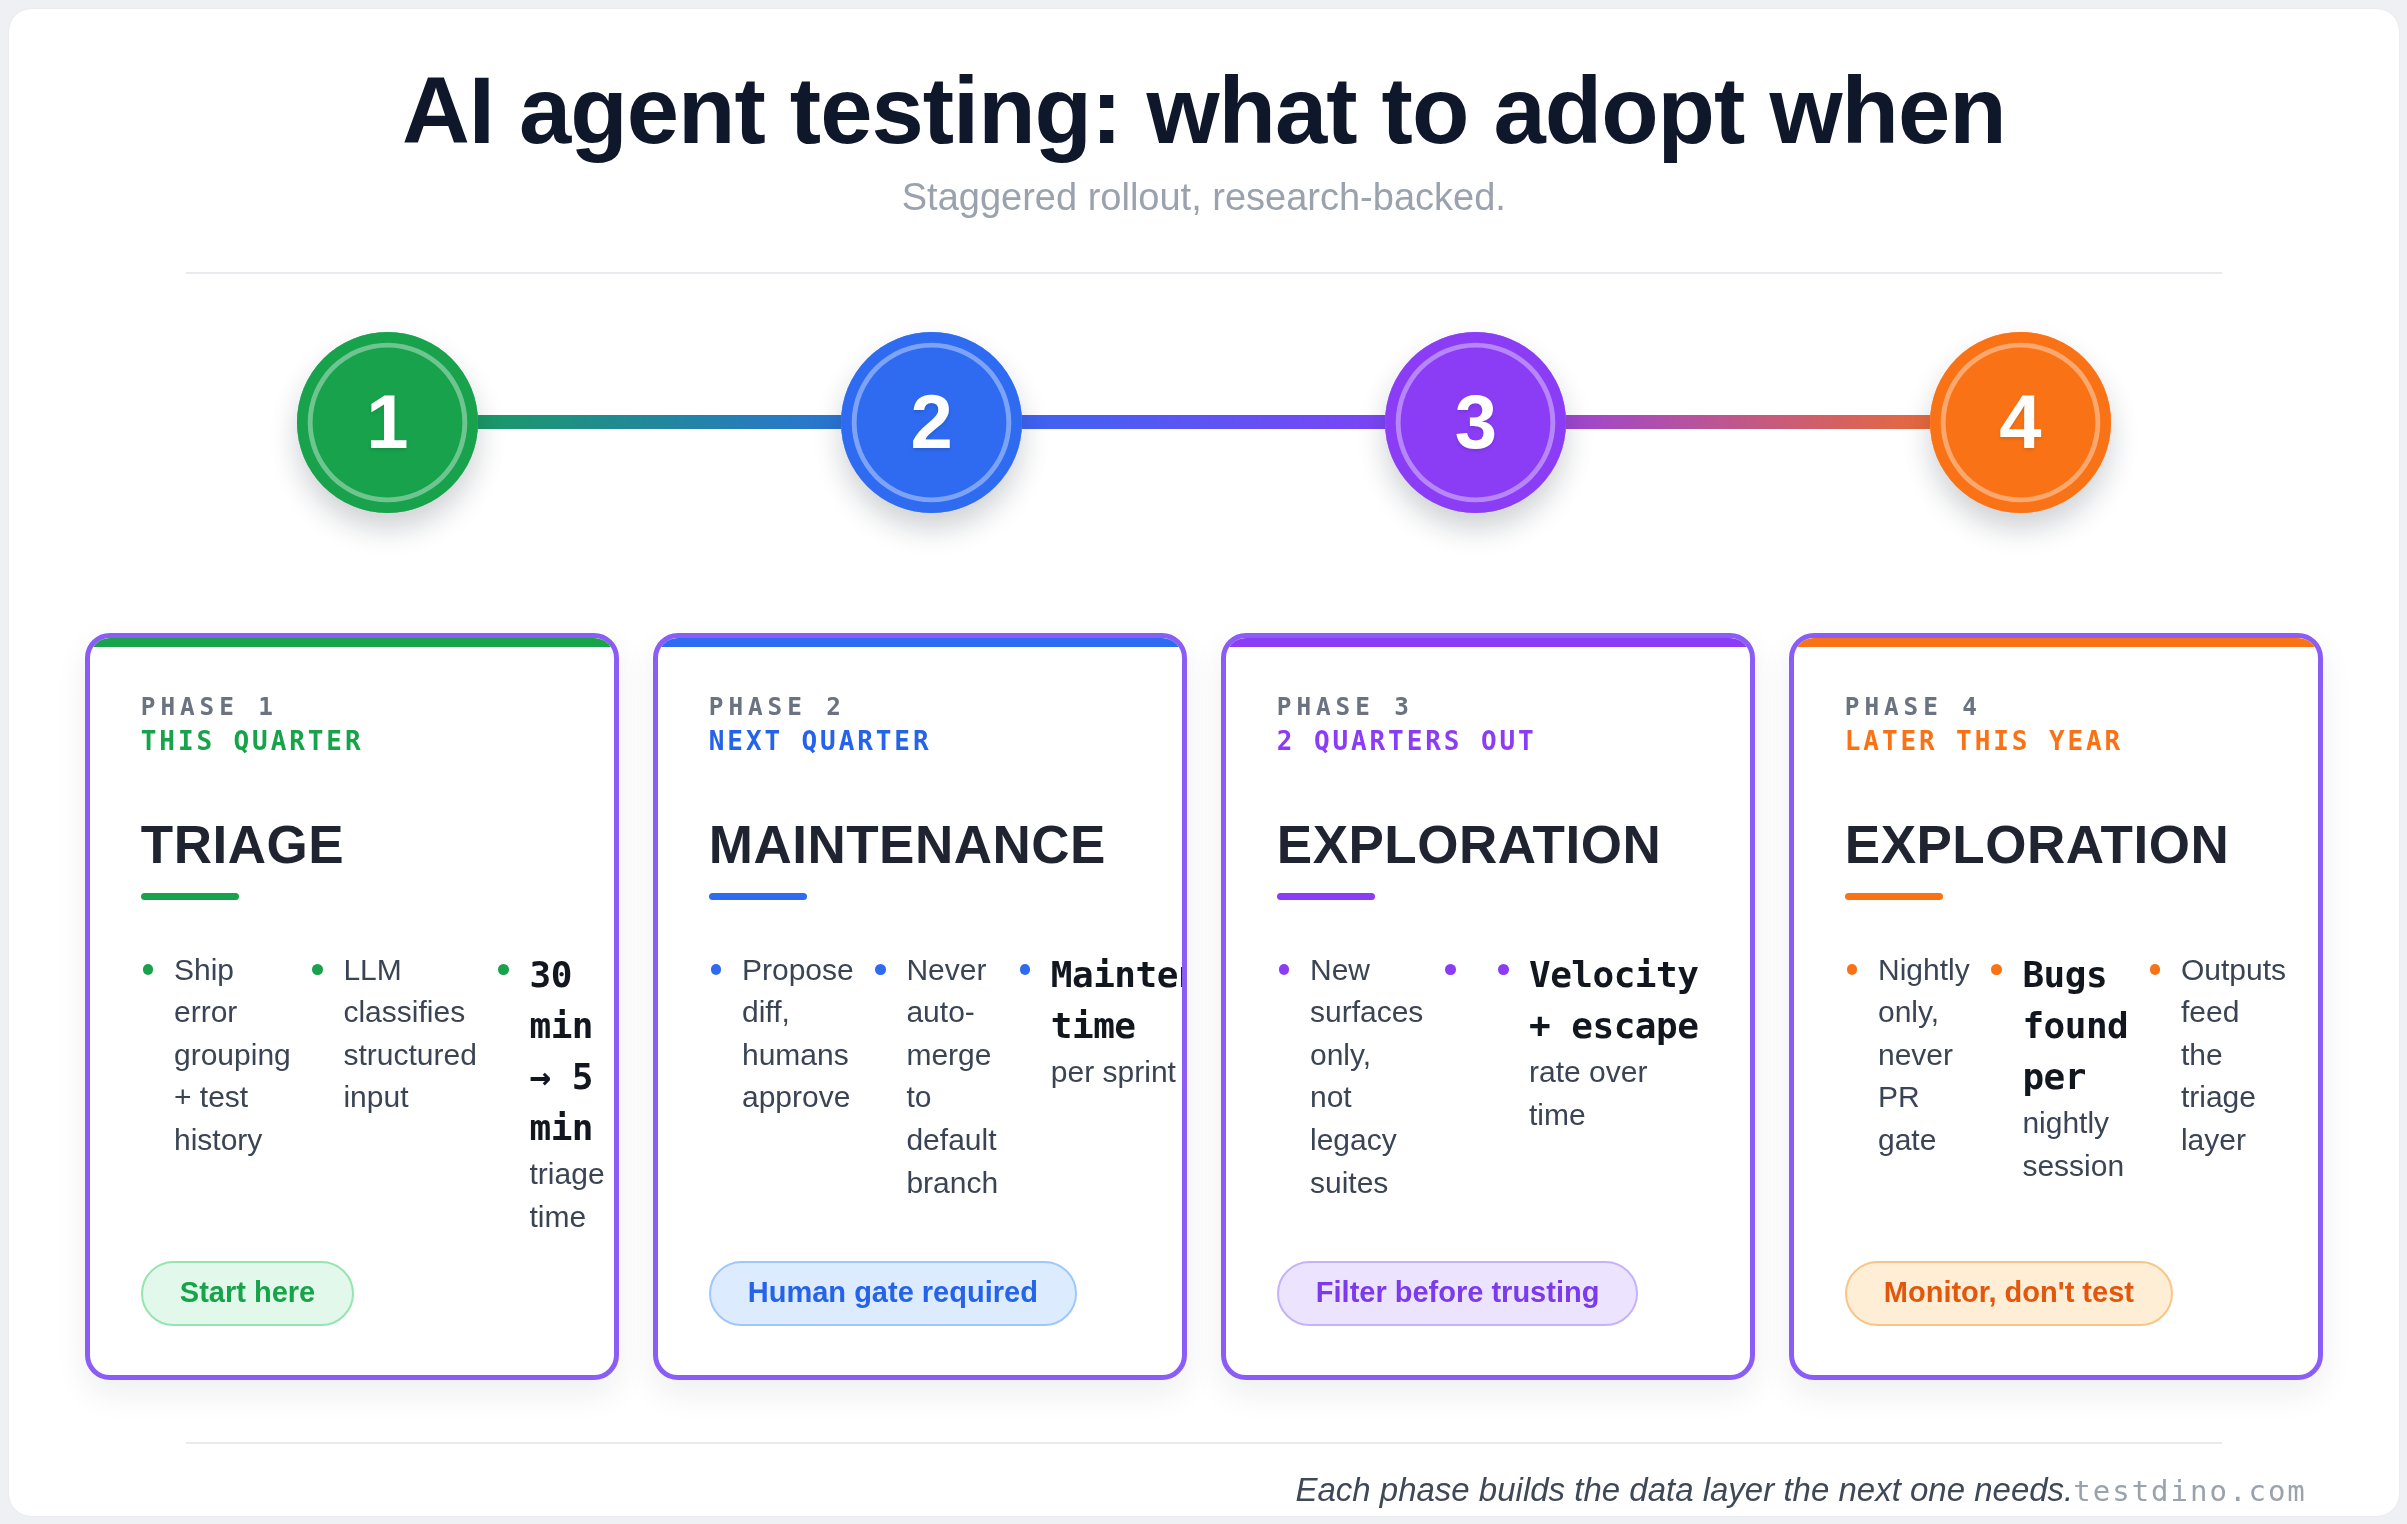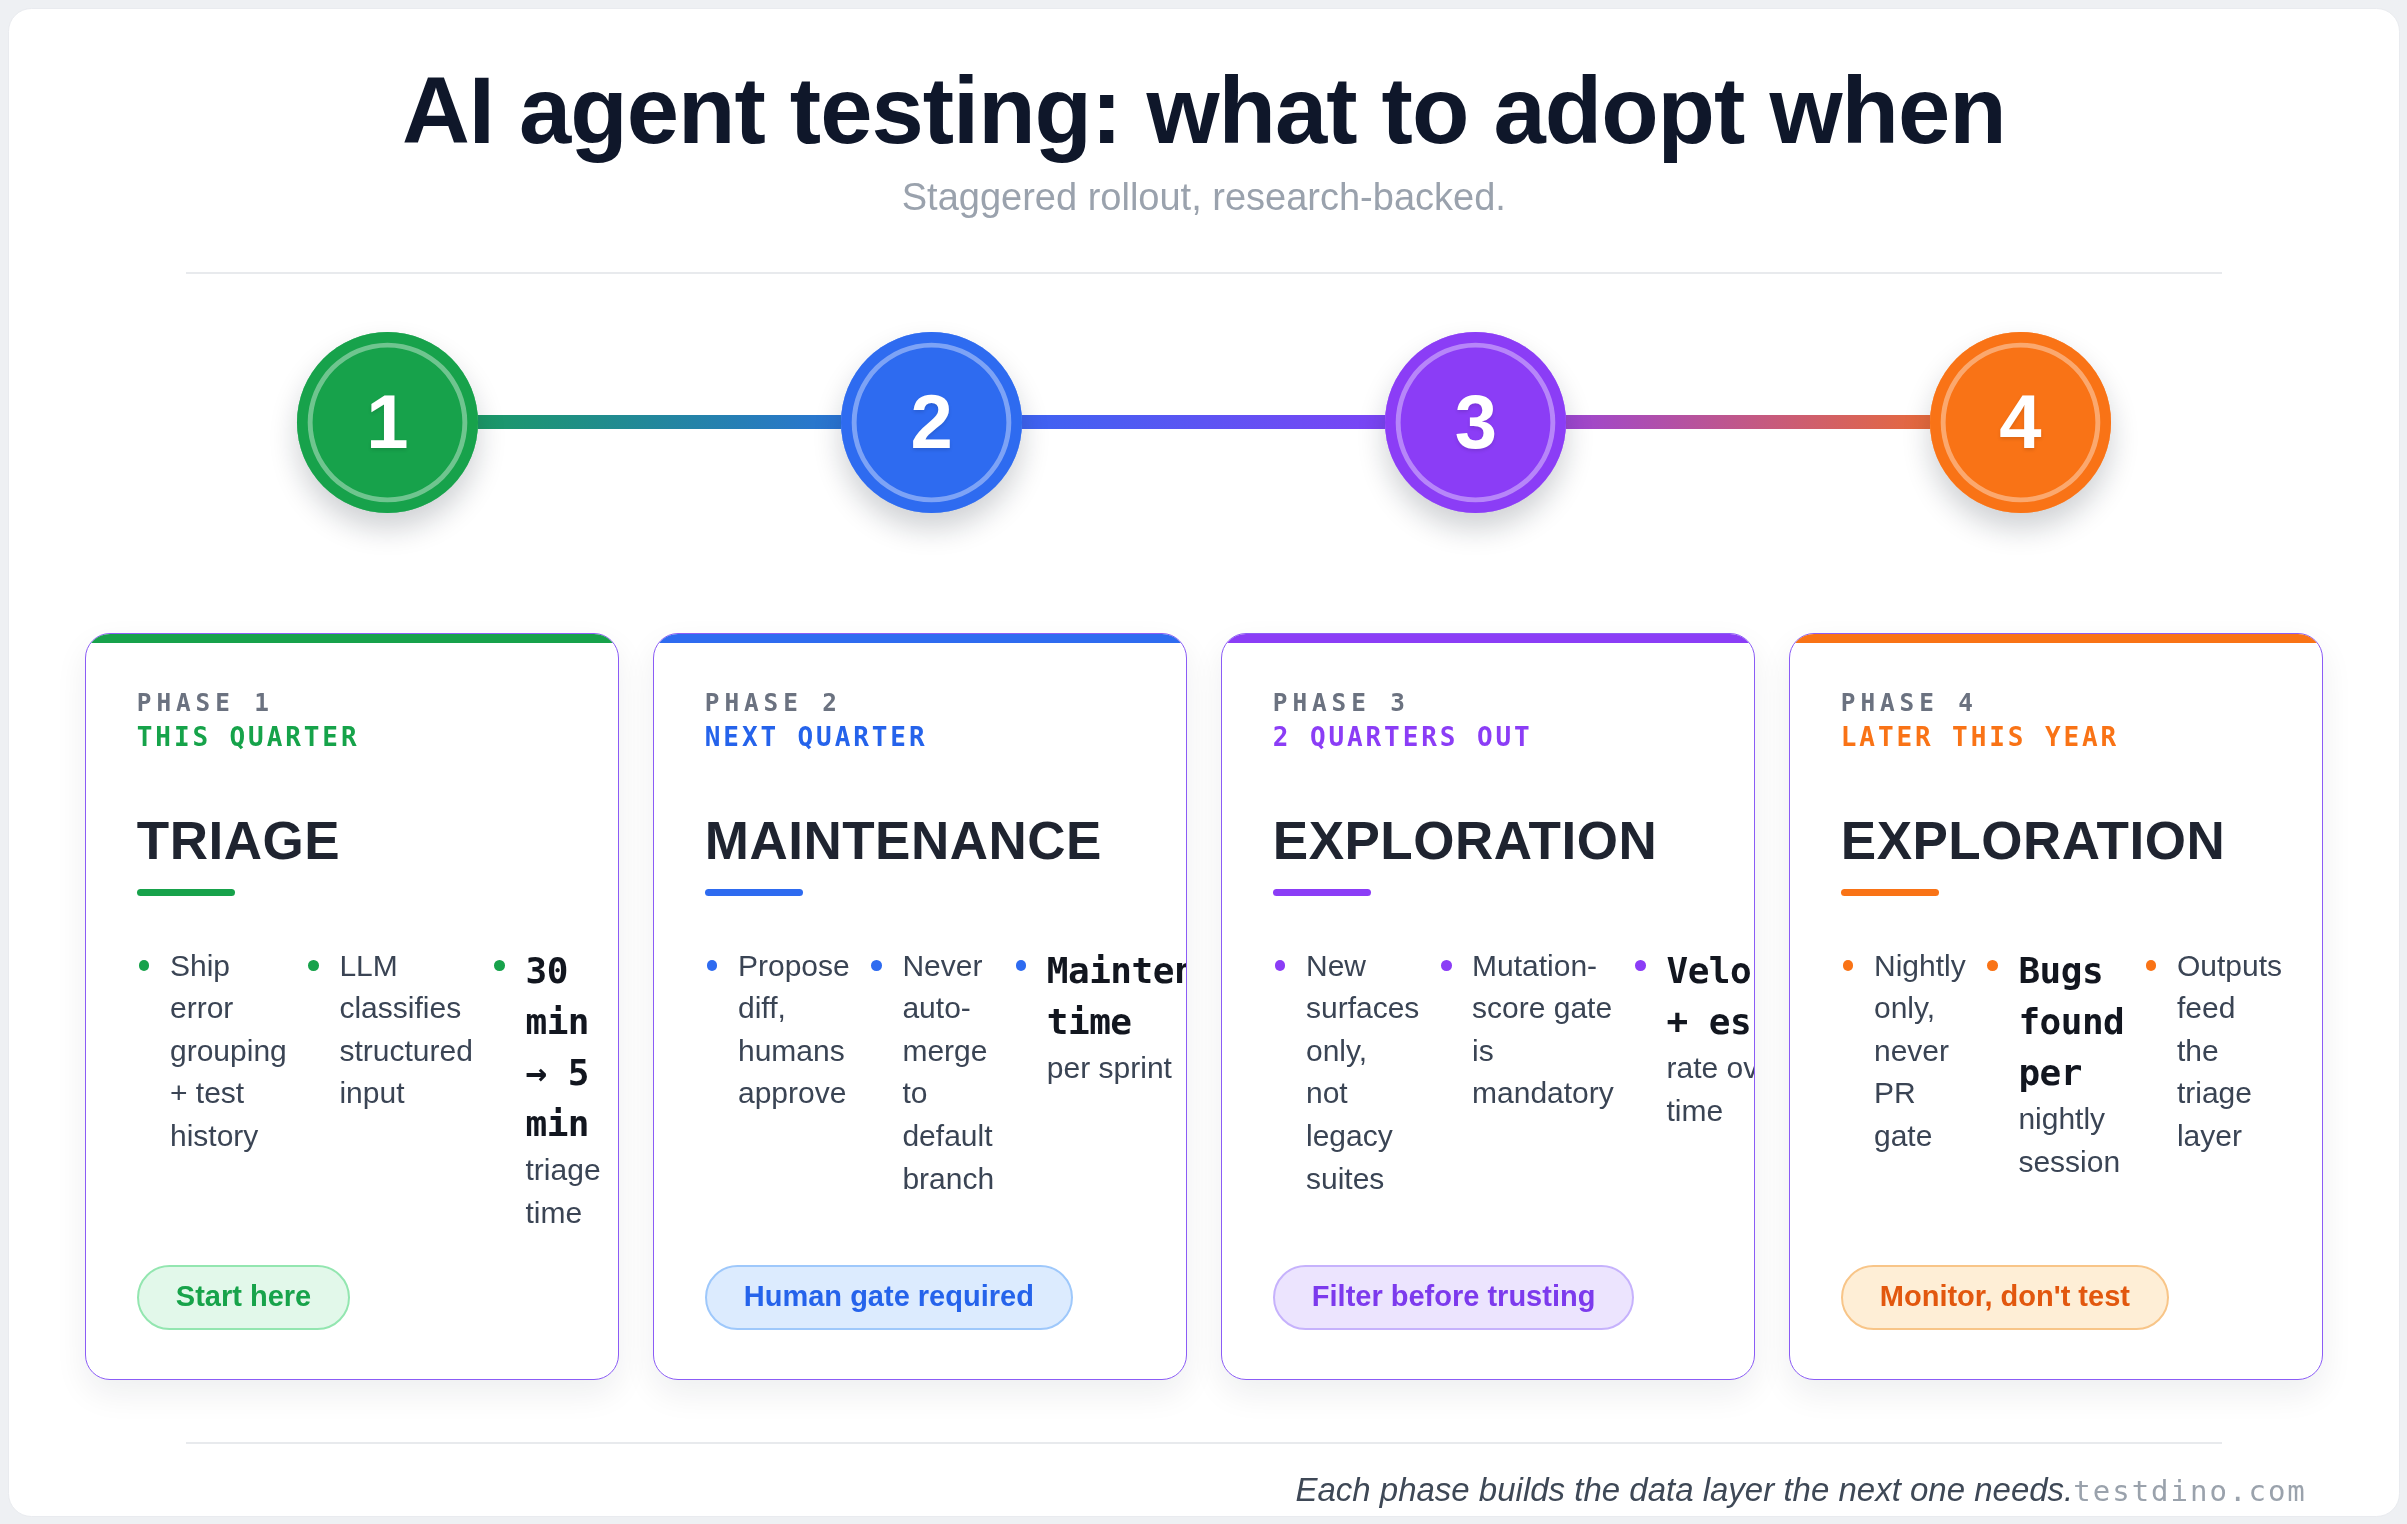--- a/index.html
+++ b/index.html
@@ -92,21 +92,21 @@
   
   .cards {
     display: flex;
     gap: 34px;
     margin: 113px 76px 0 76px;
     height: 747px;
   }
   .card {
     flex: 1;
     background: #ffffff;
-    border: 1px solid #8b5cf6;
+    border: 5px solid #8b5cf6;
     border-radius: 25px;
     box-shadow: 0 13.7px 33px rgba(15, 23, 42, 0.07);
     overflow: hidden;
     display: flex;
     flex-direction: column;
   }
   .card-accent-bar {
     height: 9.8px;
     background: var(--c);
     flex: 0 0 auto;
@@ -318,24 +318,20 @@
         <ul class="bullets">
           <li class="bullet">
             <span class="bullet-dot"></span>
             <span class="bullet-text">
               <span class="bullet-line line-1">New surfaces only,</span>
               <span class="bullet-line line-2">not legacy suites</span>
             </span>
           </li>
           <li class="bullet">
             <span class="bullet-dot"></span>
-            <span class="bullet-text">
-              <span class="bullet-line line-1">Mutation-score gate</span>
-              <span class="bullet-line line-2">is mandatory</span>
-            </span>
           </li>
           <li class="bullet metric">
             <span class="bullet-dot"></span>
             <span class="bullet-text">
               <span class="bullet-line line-1">Velocity + escape</span>
               <span class="bullet-line line-2">rate over time</span>
             </span>
           </li>
         </ul>
         <div class="badge">Filter before trusting</div>

